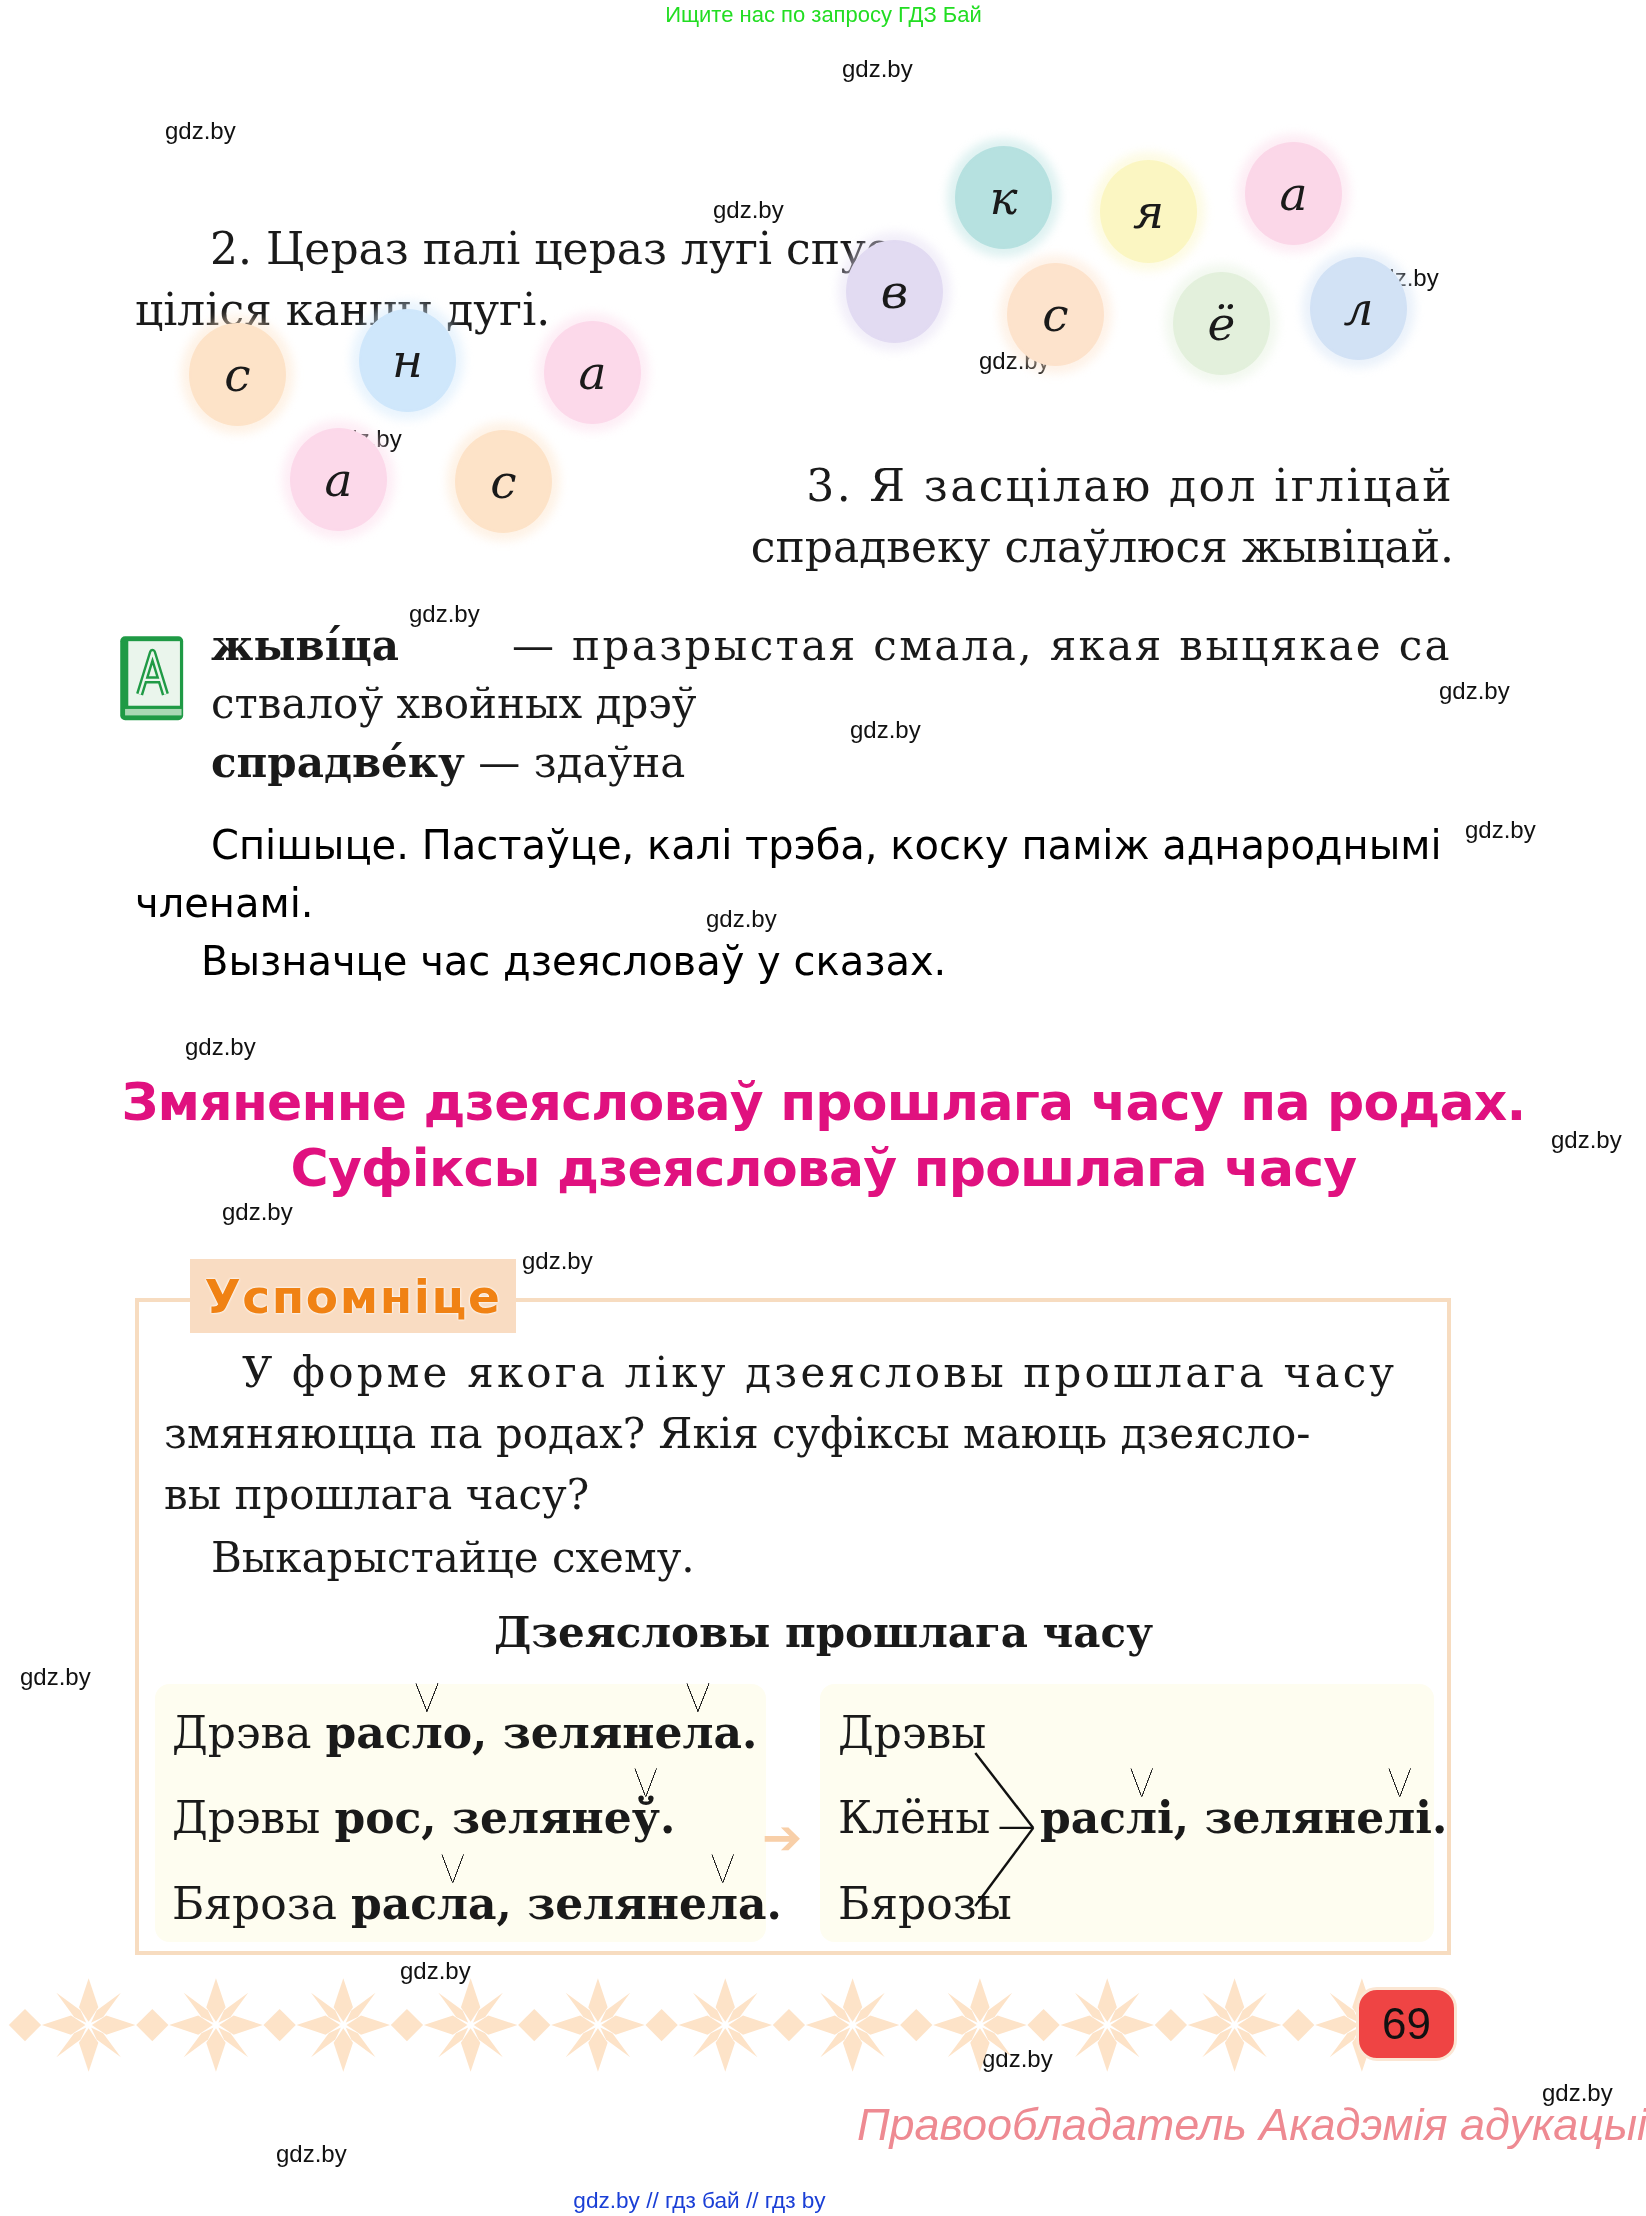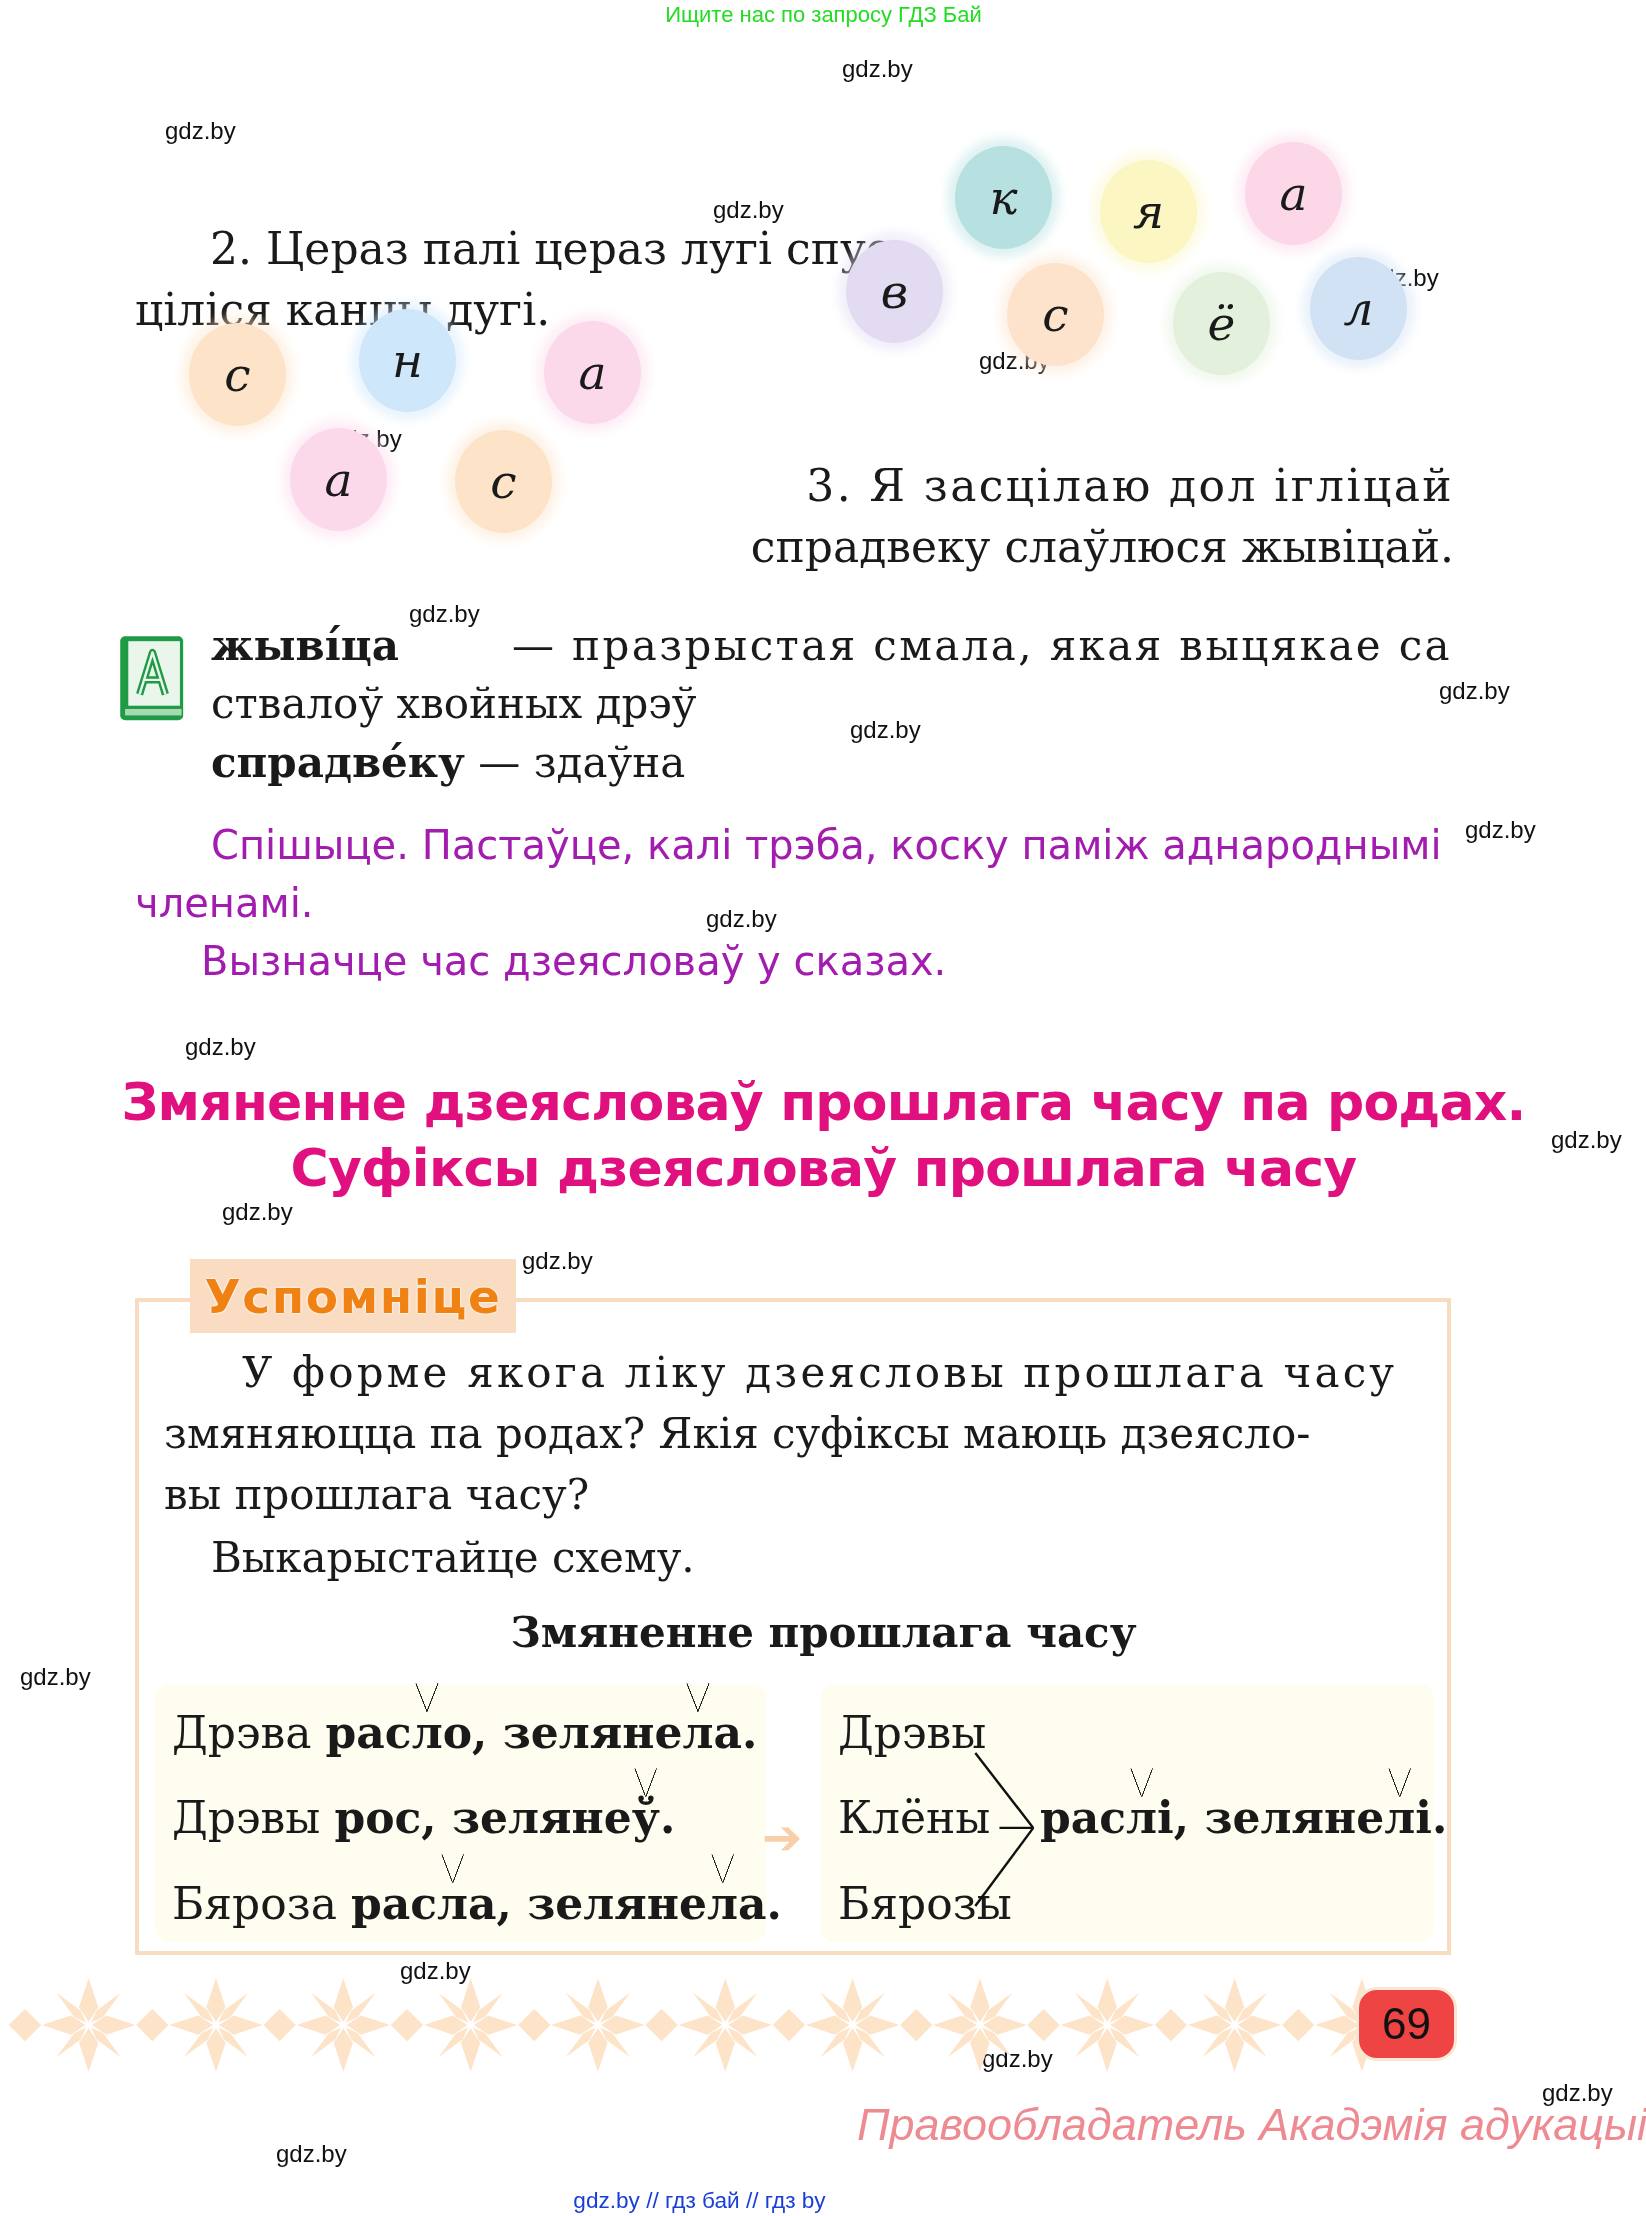--- a/index.html
+++ b/index.html
@@ -13,21 +13,21 @@
   .blob { position:absolute; width:97px; height:103px; border-radius:50%;
           display:flex; align-items:center; justify-content:center;
           font-family:"DejaVu Serif", serif; font-style:italic; font-size:47px; color:#1a1a1a;
           filter: blur(0px); }
   .blob::before { content:""; position:absolute; inset:-8px; border-radius:50%;
                   background:inherit; opacity:.45; filter:blur(4.8px); z-index:-1; }
   .blob span { position:relative; }
   .gloss-icon { position:absolute; left:117px; top:633px; width:71px; height:93px; }
   .gloss { position:absolute; left:211px; font-family:"DejaVu Serif", serif; font-size:42px; color:#1a1a1a; white-space:nowrap; }
   .gloss b { font-weight:bold; }
-  .instr { position:absolute; font-family:"DejaVu Sans", sans-serif; font-size:40px; color:#a21caf; white-space:nowrap; }
+  .instr { position:absolute; font-family:"DejaVu Sans", sans-serif; font-size:40px; color:#000000; white-space:nowrap; }
   .title { position:absolute; left:0; width:1647px; text-align:center;
            font-family:"DejaVu Sans", sans-serif; font-weight:bold; font-size:52px; color:#e0117f; letter-spacing:-0.8px; }
   .box { position:absolute; left:135px; top:1298px; width:1316px; height:657px;
          border:4px solid #f7dcc0; box-sizing:border-box; background:#fff; }
   .tag { position:absolute; left:190px; top:1259px; width:326px; height:74px; background:#f9dcc2;
          display:flex; align-items:center; justify-content:center;
          font-family:"DejaVu Sans", sans-serif; font-weight:bold; font-size:47px; color:#f08214;
          text-shadow: 0 0 2.4px #fff, 0 0 2.4px #fff; letter-spacing:1.6px; }
   .q { position:absolute; font-family:"DejaVu Serif", serif; font-size:42px; color:#1a1a1a; white-space:nowrap; }
   .scheme-title { position:absolute; left:0; width:1647px; text-align:center; top:1608px;
@@ -153,21 +153,21 @@
 <div class="title" style="top:1138px;">Суфіксы дзеясловаў прошлага часу</div>
 
 <div class="box"></div>
 <div class="tag">Успомніце</div>
 
 <div class="q" style="left:242px; top:1348px; letter-spacing:3.2px;">У форме якога ліку дзеясловы прошлага часу</div>
 <div class="q" style="left:164px; top:1409px;">змяняюцца па родах? Якія суфіксы маюць дзеяслo-</div>
 <div class="q" style="left:164px; top:1470px;">вы прошлага часу?</div>
 <div class="q" style="left:211px; top:1533px;">Выкарыстайце схему.</div>
 
-<div class="scheme-title">Змяненне прошлага часу</div>
+<div class="scheme-title">Дзеясловы прошлага часу</div>
 
 <div class="panel" style="left:155px; top:1684px; width:611px; height:258px;"></div>
 <div class="ex" style="left:172px; top:1707px;">
   <span>Дрэва</span>
   <b><span>рас</span><span class="suf">л</span><span>о</span>, <span>зелян</span><span>е</span><span class="suf">л</span><span>а.</span></b>
 </div>
 <div class="ex" style="left:172px; top:1792px;">
   <span>Дрэвы</span>
   <b><span>рос,</span> <span>зелян</span><span>е</span><span class="suf">ў</span><span>.</span></b>
 </div>

